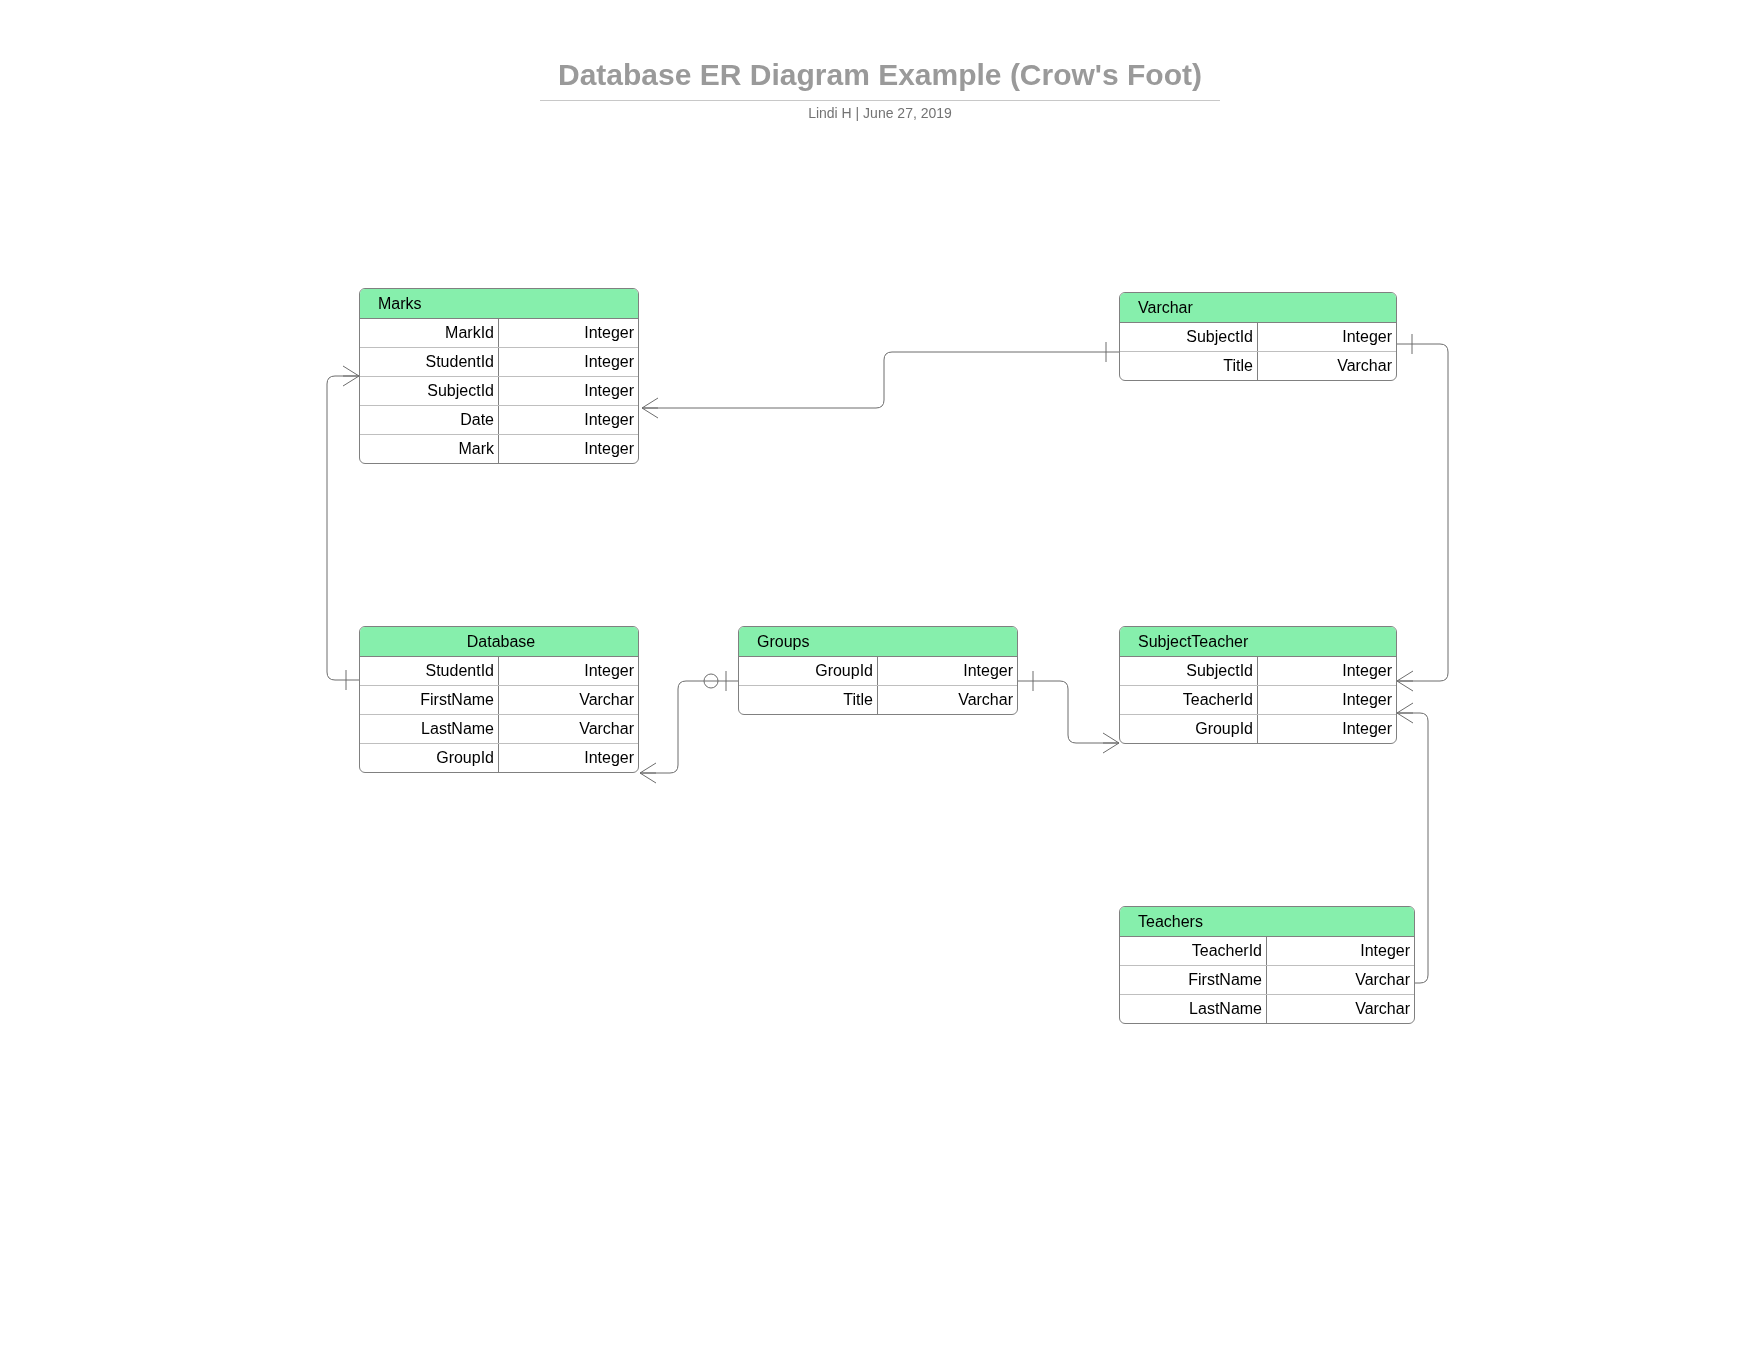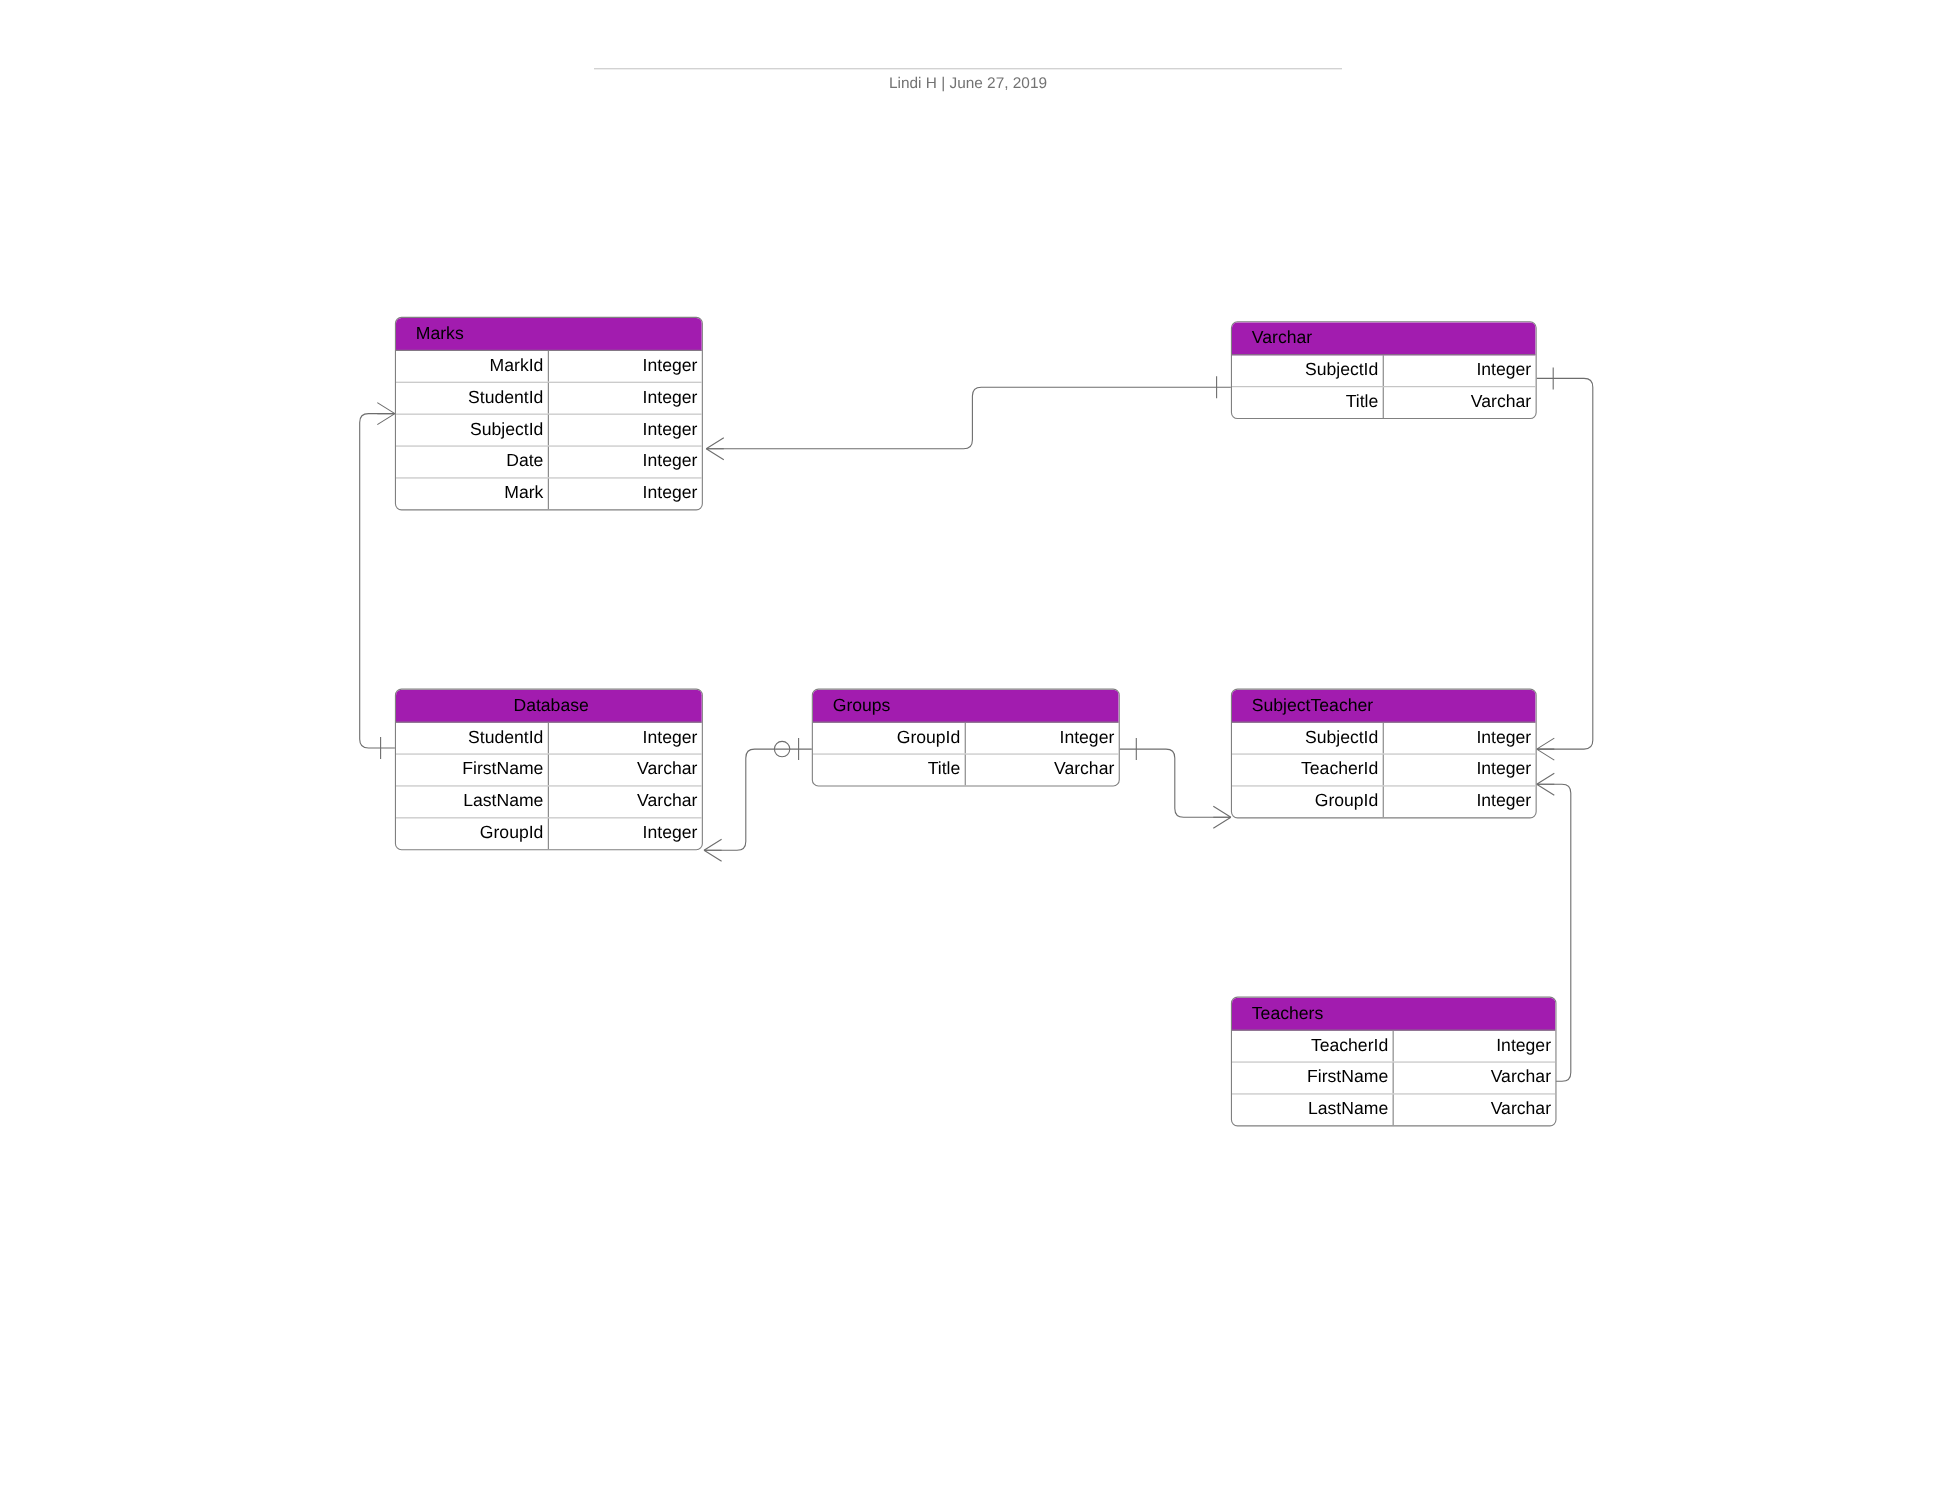--- a/index.html
+++ b/index.html
@@ -43,21 +43,21 @@
   }
   .entity {
     position: absolute;
     border: 1px solid #808080;
     border-radius: 6px;
     background: #fff;
     overflow: hidden;
     box-sizing: border-box;
   }
   .entity-header {
-    background: #a21caf;
+    background: #86efac;
     font-size: 16px;
     font-weight: 500;
     padding: 6px 14px 5px 18px;
     border-bottom: 1px solid #808080;
     box-sizing: border-box;
   }
   .entity-body {
     display: flex;
     flex-direction: column;
     text-align: right;
@@ -98,20 +98,21 @@
     stroke-width: 1;
     fill: none;
   }
 </style>
 </head>
 <body>
 
 <div class="page">
 
   <div class="header">
+    <div class="title">Database ER Diagram Example (Crow's Foot)</div>
     <div class="title-rule"></div>
     <div class="subtitle">Lindi H  |  June 27, 2019</div>
   </div>
 
   <svg class="connectors">
 
     <path d="M 642 408 L 876 408 Q 884 408 884 400 L 884 360 Q 884 352 892 352 L 1119 352"></path>
 
     <path d="M 642 408 L 658 398 M 642 408 L 658 408 M 642 408 L 658 418"></path>
 

